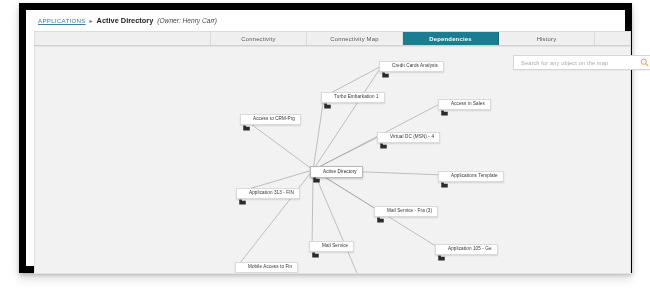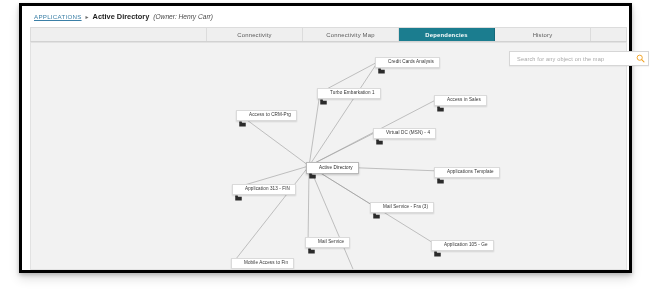--- a/index.html
+++ b/index.html
@@ -9,21 +9,21 @@
     font-family:"Liberation Sans", sans-serif;
     -webkit-font-smoothing:antialiased;
   }
   .page{
     position:absolute;left:0;top:0;width:650px;height:294px;background:#ffffff;
   }
   
   .window{
     position:absolute;left:19px;top:3px;width:613px;height:270px;
     background:#ffffff;
-    border:3px solid #000000;
+    border:7px solid #000000;
     box-shadow:0 2px 4px rgba(0,0,0,0.22), 0 6px 10px rgba(0,0,0,0.12);
     box-sizing:border-box;
   }
   
   .crumbbar{
     position:absolute;left:0;top:0;width:100%;height:20px;
     background:#ffffff;box-sizing:border-box;
     display:flex;align-items:center;padding-left:12px;
   }
   .crumb-link{

